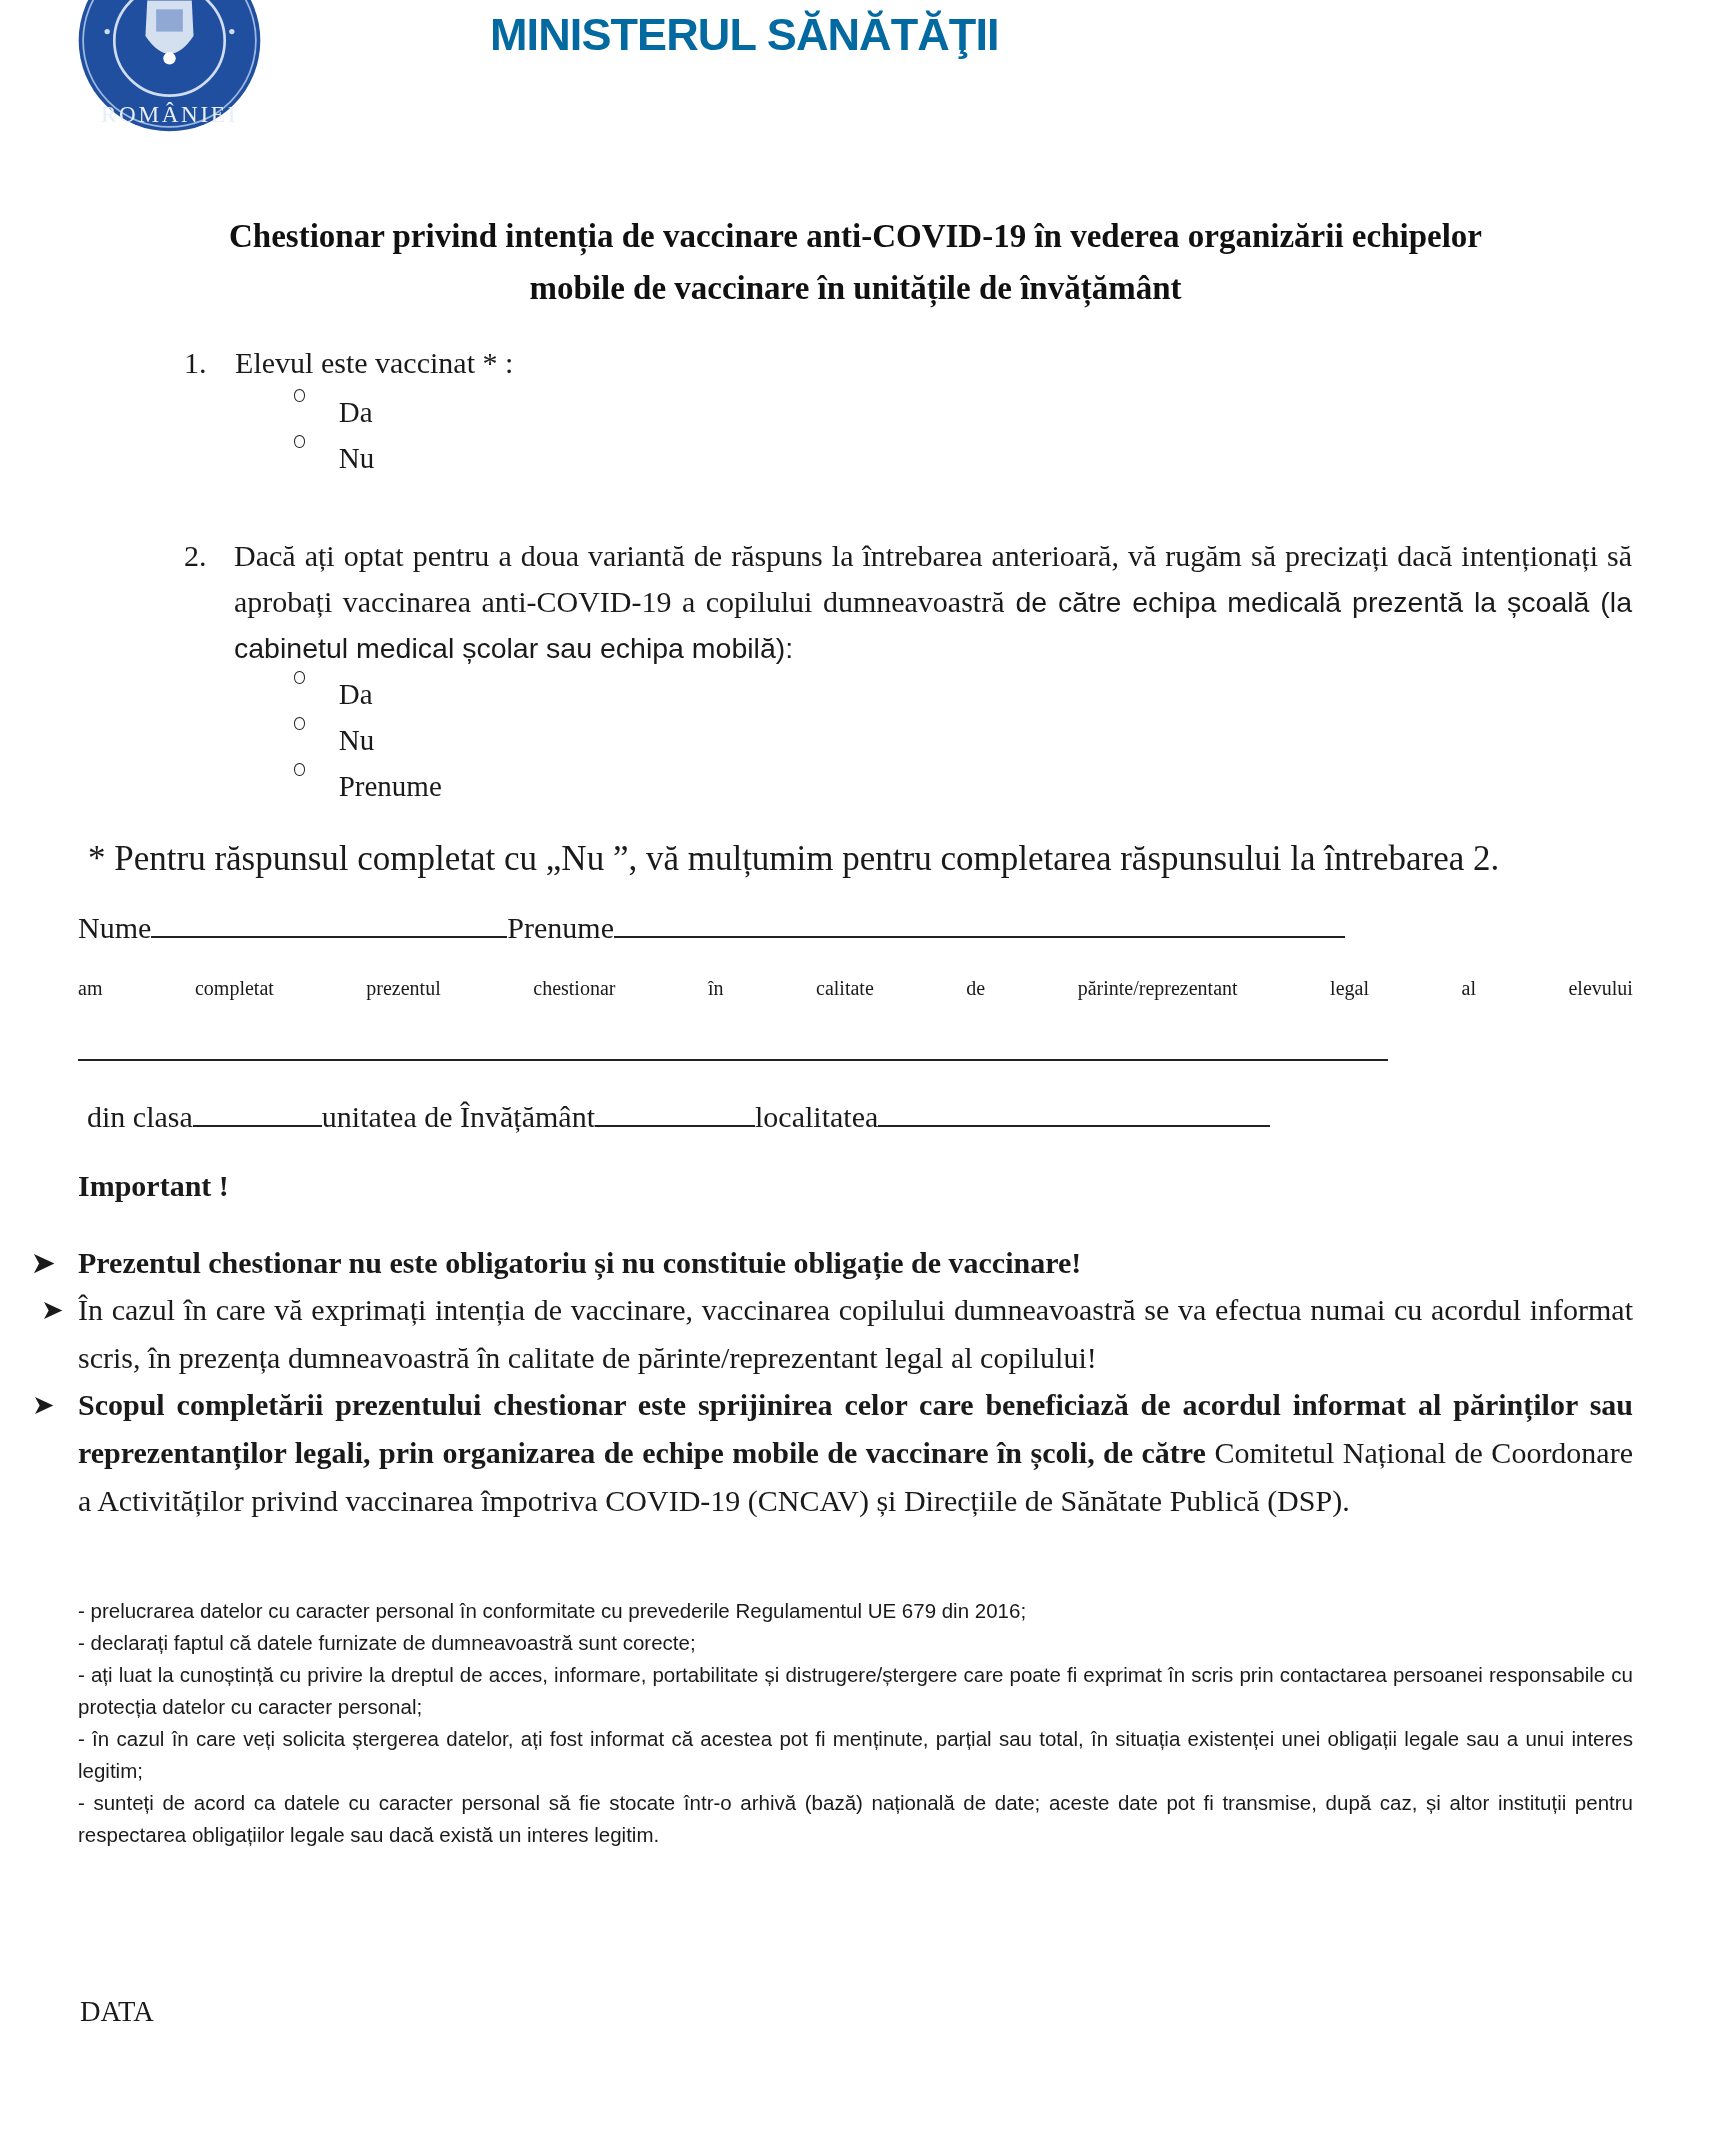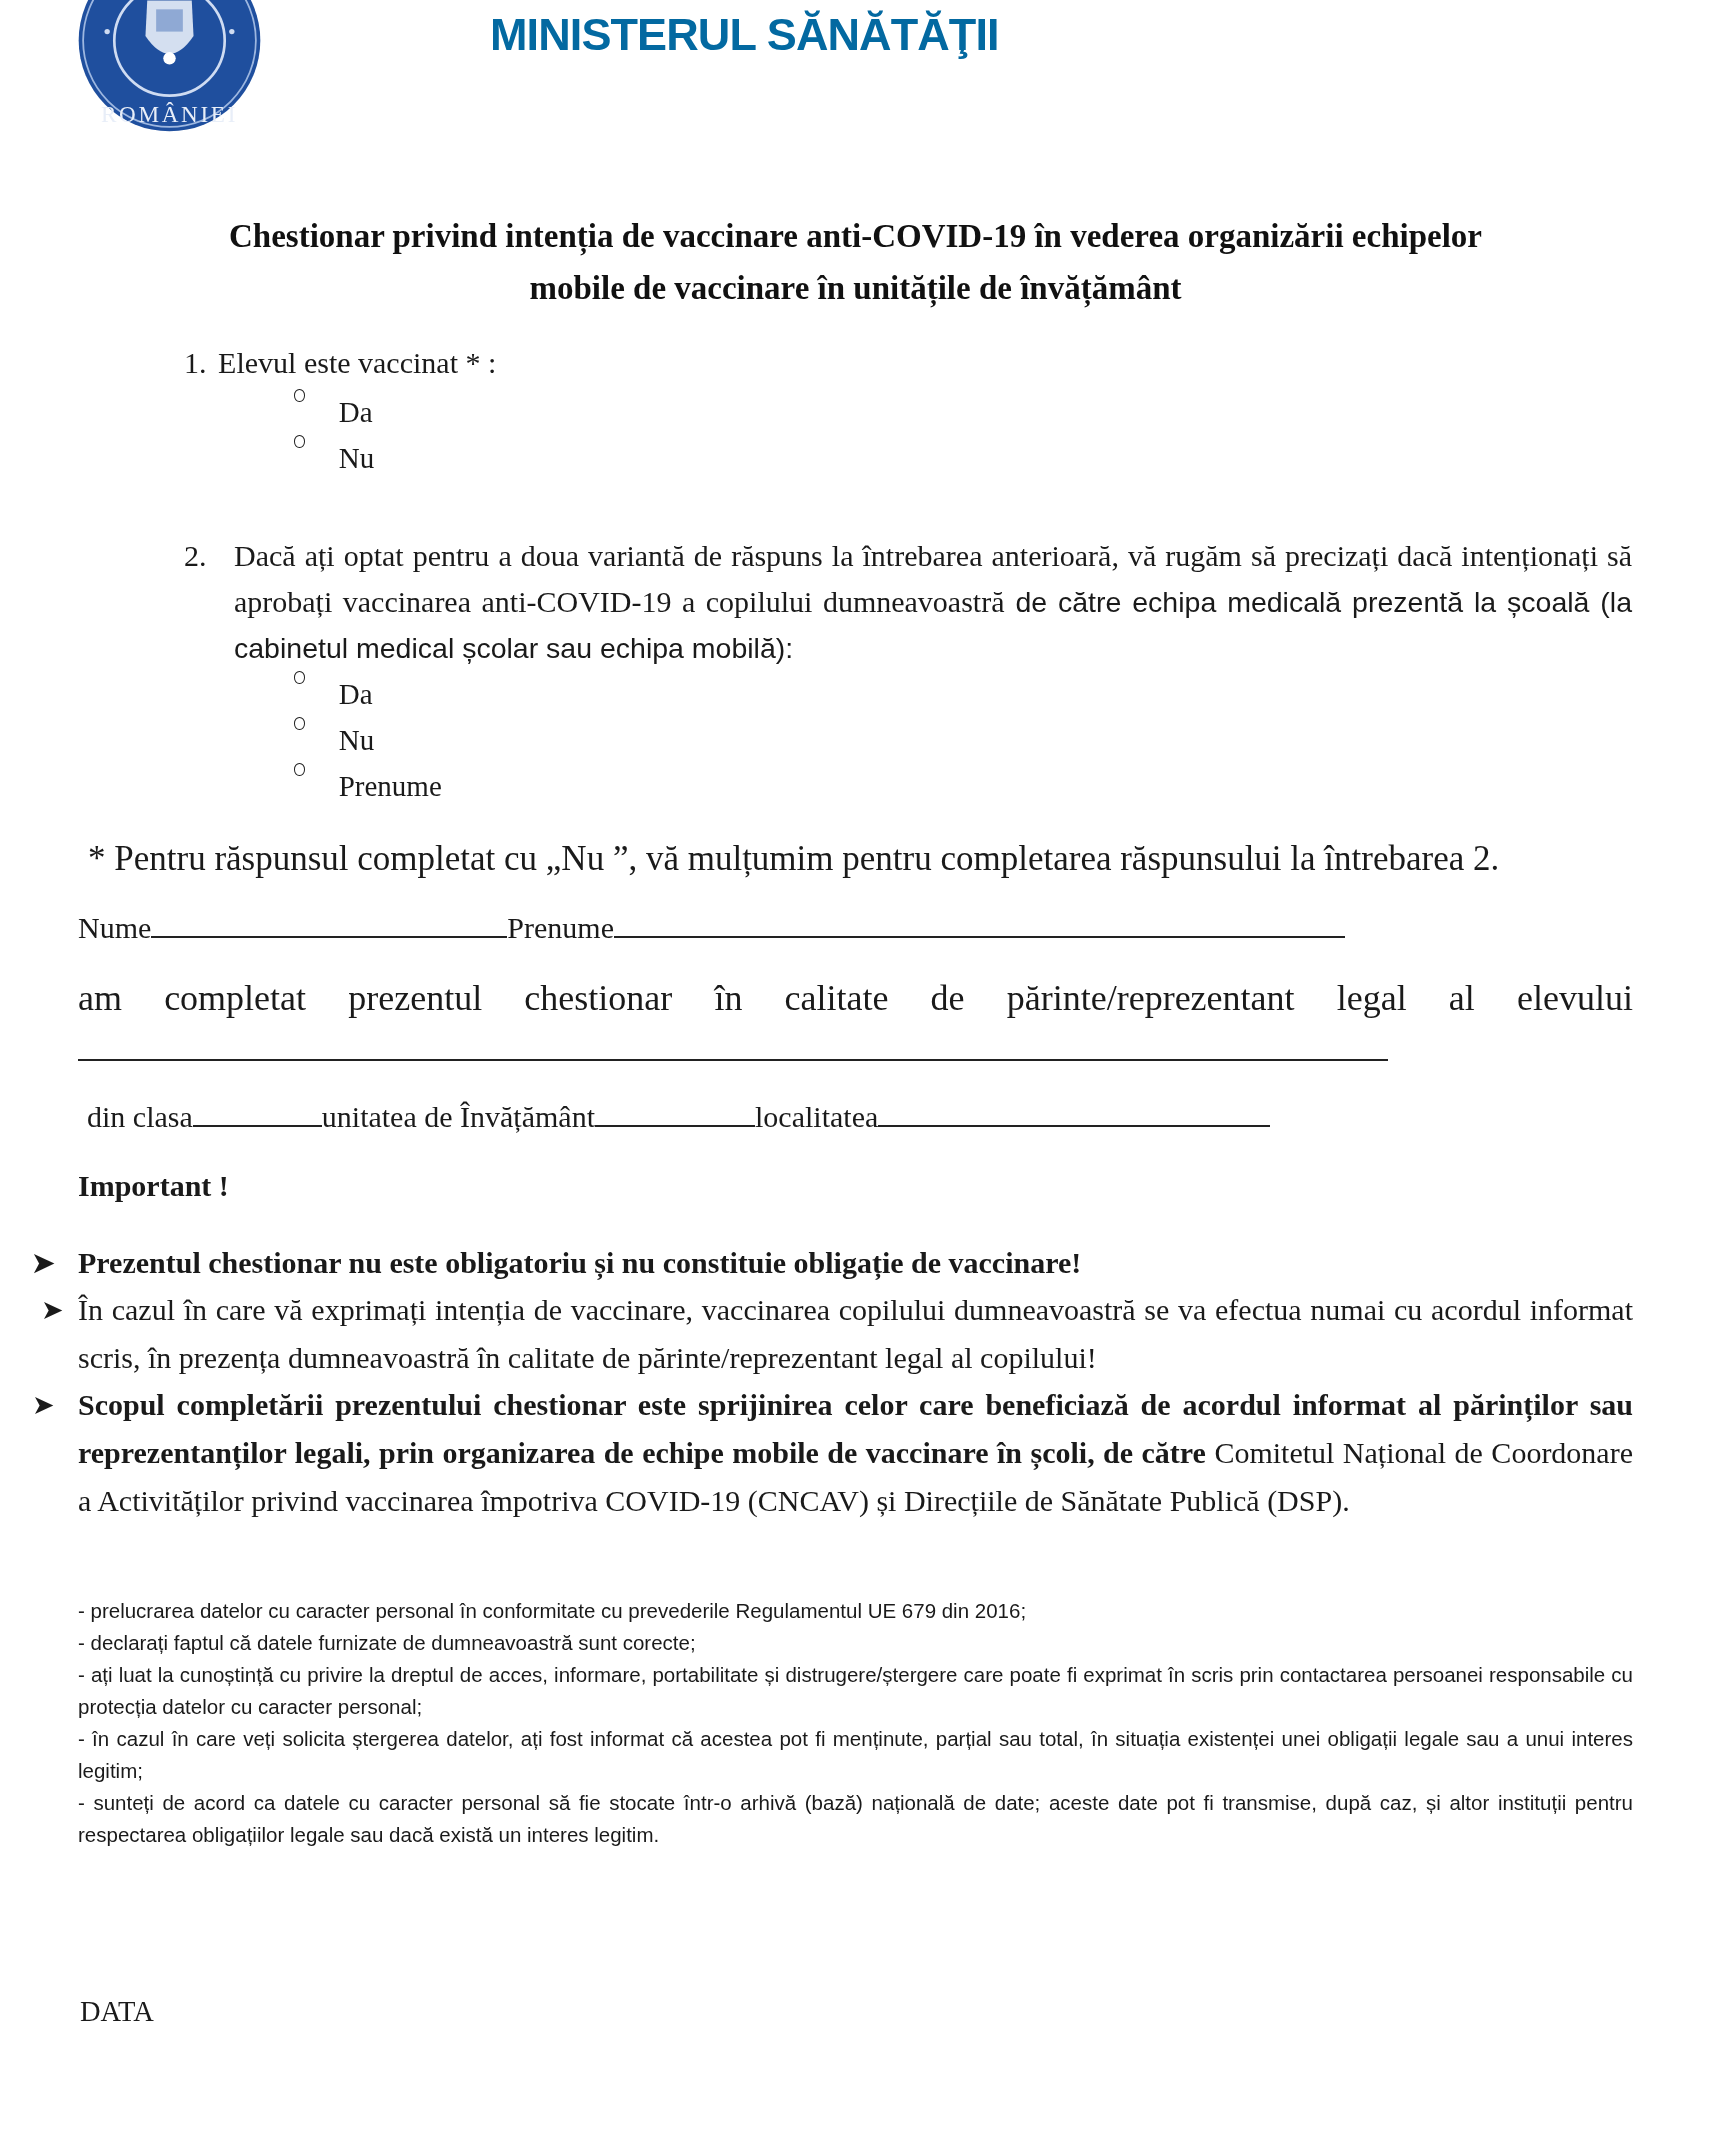--- a/index.html
+++ b/index.html
@@ -24,21 +24,21 @@
   #q1 { left: 184px; top: 340px; }
   #q1-opts { left: 294px; top: 389px; }
   #q2 { left: 184px; top: 533px; width: 1448px; }
   #q2-opts { left: 294px; top: 671px; }
   #q2 .q-text { text-align: justify; }
 
   .footnote { left: 88px; top: 839px; font-size: 35px; }
 
   .fill-line { display: inline-block; border-bottom: 2.7px solid #222; height: 27px; vertical-align: baseline; }
   #name-row { left: 78px; top: 909px; font-size: 30px; }
-  #parent-row { left: 78px; top: 977px; width: 1555px; font-size: 36px; display: flex; justify-content: space-between; }
+  #parent-row { left: 78px; top: 977px; width: 1555px; font-size: 20px; display: flex; justify-content: space-between; }
   #student-line { left: 78px; top: 1034px; width: 1310px; border-bottom: 2.7px solid #222; height: 25px; }
   #class-row { left: 87px; top: 1098px; font-size: 30px; }
 
   #important { left: 78px; top: 1169px; font-size: 30px; font-weight: bold; }
 
   .arrow { font-size: 27px; position: absolute; left: -46px; top: 0; }
   .imp-item { position: absolute; left: 78px; width: 1555px; font-size: 30px; line-height: 48px; text-align: justify; }
   #imp1 { top: 1239px; font-weight: bold; }
   #imp2 { top: 1286px; }
   #imp3 { top: 1381px; }
@@ -67,21 +67,21 @@
 </div>
 <div id="ministry" class="abs sans">MINISTERUL SĂNĂTĂŢII</div>
 
 <div id="title" class="abs serif">
   <div>Chestionar privind intenția de vaccinare anti-COVID-19 în vederea organizării echipelor</div>
   <div>mobile de  vaccinare în unitățile de învățământ</div>
 </div>
 
 <div id="q1" class="abs serif">
   <span class="q-num">1.</span>
-  <span class="q-text" style="margin-left:8px">Elevul este vaccinat * :</span>
+  <span class="q-text" style="margin-left:25px">Elevul este vaccinat * :</span>
 </div>
 <div id="q1-opts" class="abs serif">
   <div class="opt">
       <span class="bullet"></span>
       <span>Da</span>
     </div>
   <div class="opt">
       <span class="bullet"></span>
       <span>Nu</span>
     </div>

